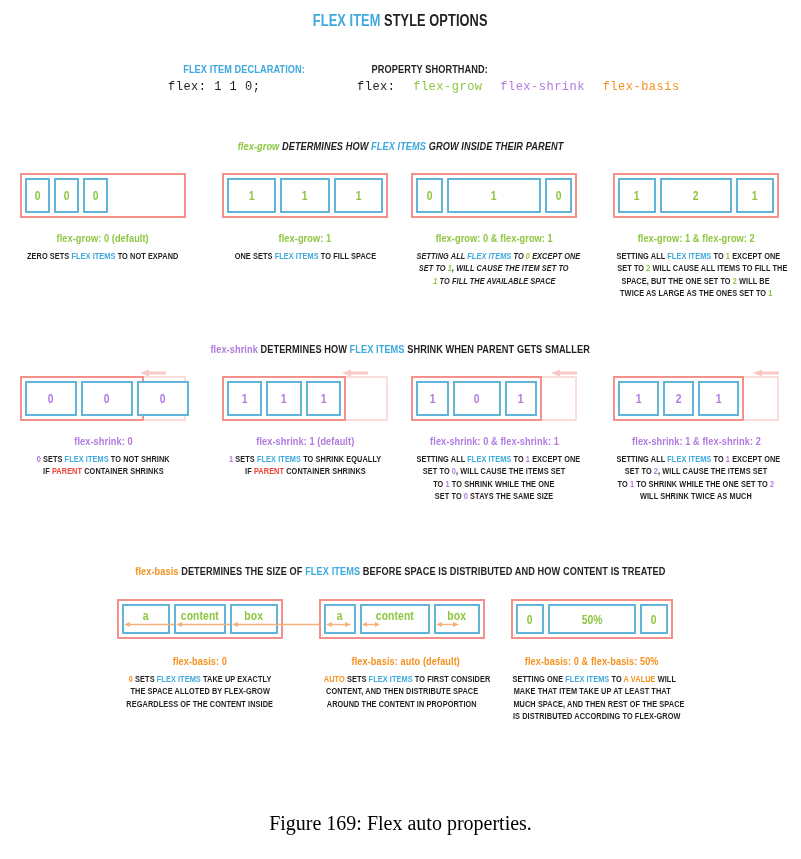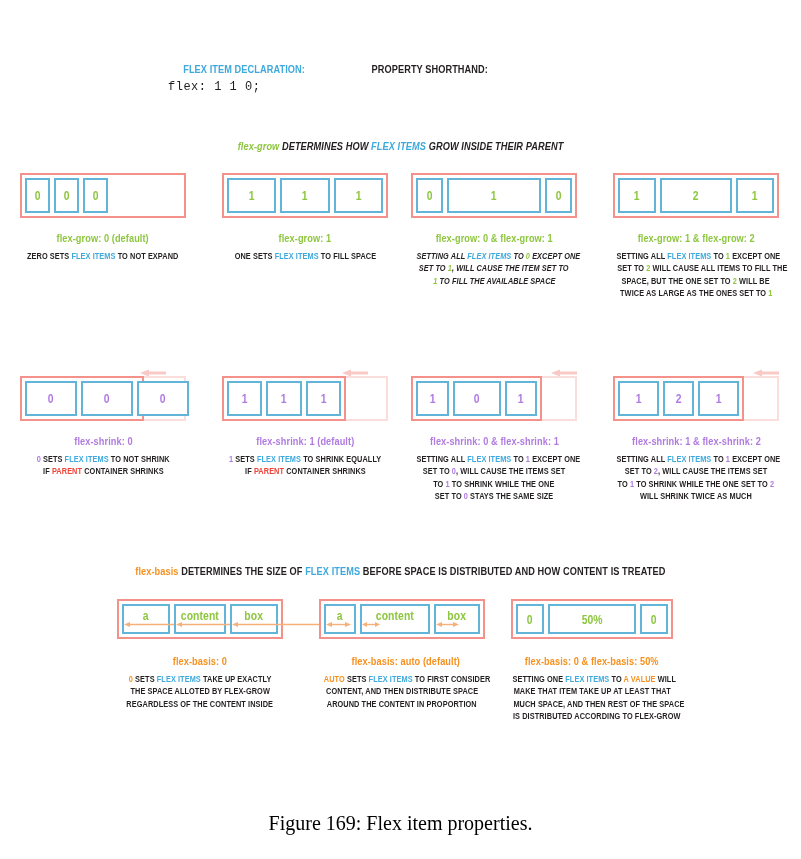--- a/index.html
+++ b/index.html
@@ -94,28 +94,39 @@
   .figcap{
     position:absolute;left:0;width:801px;top:812px;text-align:center;
     font-family:"Liberation Serif", serif;font-size:20px;color:#000;
   }
 </style>
 </head>
 <body>
 
 <div class="sheet">
 
+  <div class="title">
+    <span class="cond" style="display:inline-block;">
+      <span class="c-blue">FLEX ITEM</span><span class="c-dark">&nbsp;</span><span class="c-dark">STYLE OPTIONS</span>
+    </span>
+  </div>
 
   <div class="decl-label" style="top:63px;left:168px;">
     <span class="cond c-blue" style="display:inline-block;">FLEX ITEM DECLARATION:</span>
   </div>
   <div class="decl-code mono" style="top:80px;left:168px;">flex: 1 1 0;</div>
 
   <div class="decl-label" style="top:63px;left:357px;text-decoration:underline;">
     <span class="cond c-dark" style="display:inline-block;">PROPERTY SHORTHAND:</span>
+  </div>
+  <div class="decl-code mono" style="top:80px;left:357px;">
+    <span>flex:</span>
+    <span class="c-green" style="margin-left:10px;">flex-grow</span>
+    <span class="c-purple" style="margin-left:10px;">flex-shrink</span>
+    <span class="c-orange" style="margin-left:10px;">flex-basis</span>
   </div>
 
   <div class="sec-head" style="top:140px;font-style:italic;">
     <span class="cond" style="display:inline-block;">
       <span class="c-green kw">flex-grow</span><span class="c-dark"> DETERMINES HOW </span><span class="c-blue">FLEX ITEMS</span><span class="c-dark"> GROW INSIDE THEIR PARENT</span>
     </span>
   </div>
 
   <div class="parent p-pad" style="left:20px;top:173px;width:166px;height:45px;">
     <div class="item" style="width:25px;">
@@ -187,20 +198,25 @@
   <div class="cap-title" style="left:598px;top:232px;width:196px;text-decoration:underline;">
     <span class="cond c-green" style="display:inline-block;">flex-grow: 1 &amp; flex-grow: 2</span>
   </div>
   <div class="cap-body" style="left:596px;top:250px;width:200px;">
     <span class="ln"><span class="cond" style="display:inline-block;"><span class="c-dark">SETTING ALL </span><span class="c-blue">FLEX ITEMS</span><span class="c-dark"> TO </span><span class="c-green">1</span><span class="c-dark"> EXCEPT ONE</span></span></span>
     <span class="ln"><span class="cond" style="display:inline-block;"><span class="c-dark">SET TO </span><span class="c-green">2</span><span class="c-dark"> WILL CAUSE ALL ITEMS TO FILL THE</span></span></span>
     <span class="ln"><span class="cond" style="display:inline-block;"><span class="c-dark">SPACE, BUT THE ONE SET TO </span><span class="c-green">2</span><span class="c-dark"> WILL BE</span></span></span>
     <span class="ln"><span class="cond" style="display:inline-block;"><span class="c-dark">TWICE AS LARGE AS THE ONES SET TO </span><span class="c-green">1</span></span></span>
   </div>
 
+  <div class="sec-head" style="top:343px;">
+    <span class="cond" style="display:inline-block;">
+      <span class="c-purple kw">flex-shrink</span><span class="c-dark"> DETERMINES HOW </span><span class="c-blue">FLEX ITEMS</span><span class="c-dark"> SHRINK WHEN PARENT GETS SMALLER</span>
+    </span>
+  </div>
 
   <svg class="arrow-left" style="left:140px;top:369px;" viewBox="0 0 26 8">
     <path d="M26 4 L8 4" stroke="#f9c9c5" stroke-width="3" fill="none"></path>
     <path d="M0 4 L9 0.5 L9 7.5 Z" fill="#f9c9c5"></path>
   </svg>
   <div class="ghost" style="left:20px;top:376px;width:166px;height:45px;"></div>
   <div class="parent p-pad" style="left:20px;top:376px;width:124px;height:45px;overflow:visible;z-index:2;">
     <div class="item" style="width:52px;flex:0 0 auto;">
         <span class="cond c-purple">0</span>
       </div>
@@ -394,15 +410,15 @@
   <div class="cap-title" style="left:494px;top:655px;width:196px;">
     <span class="cond c-orange" style="display:inline-block;">flex-basis: 0  &amp;  flex-basis: 50%</span>
   </div>
   <div class="cap-body" style="left:492px;top:673px;width:200px;">
     <span class="ln"><span class="cond" style="display:inline-block;"><span class="c-dark">SETTING ONE </span><span class="c-blue">FLEX ITEMS</span><span class="c-dark"> TO </span><span class="c-orange">A VALUE</span><span class="c-dark"> WILL</span></span></span>
     <span class="ln"><span class="cond" style="display:inline-block;"><span class="c-dark">MAKE THAT ITEM TAKE UP AT LEAST THAT</span></span></span>
     <span class="ln"><span class="cond" style="display:inline-block;"><span class="c-dark">MUCH SPACE, AND THEN REST OF THE  SPACE</span></span></span>
     <span class="ln"><span class="cond" style="display:inline-block;"><span class="c-dark">IS DISTRIBUTED ACCORDING TO FLEX-GROW</span></span></span>
   </div>
 
-  <div class="figcap">Figure 169: Flex item properties.</div>
+  <div class="figcap">Figure 169: Flex auto properties.</div>
 
 </div>
 
 </body></html>

